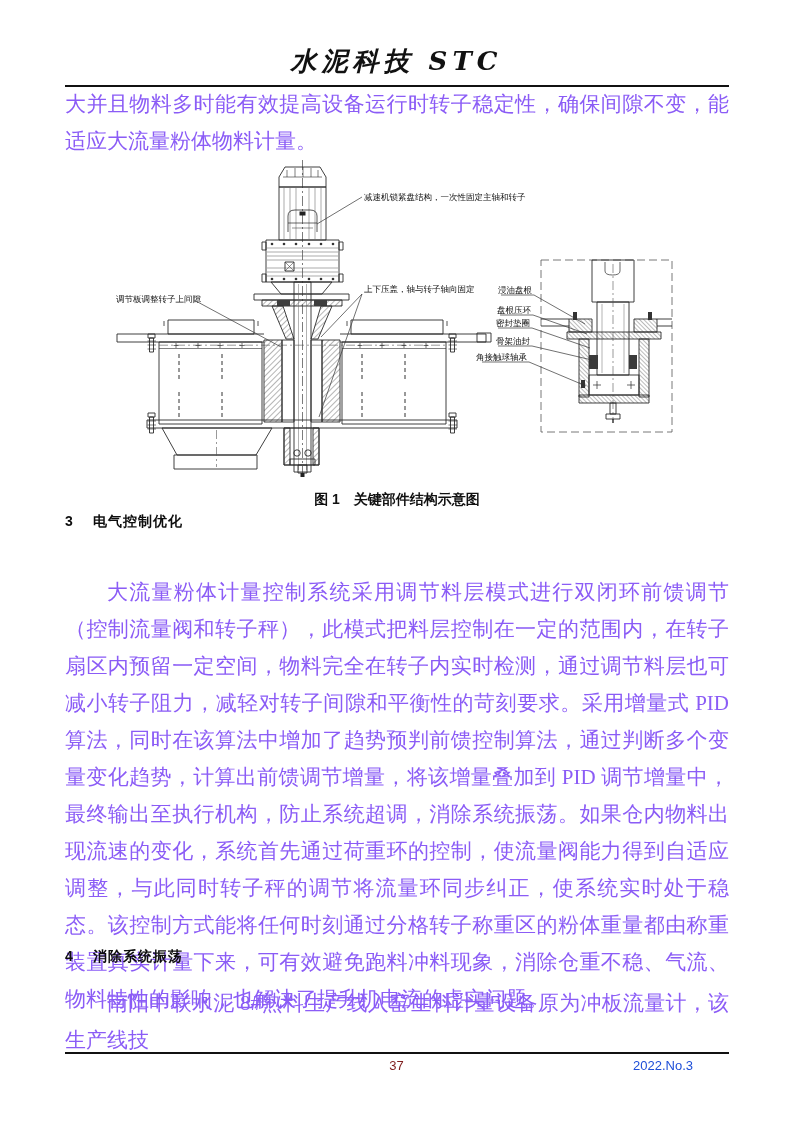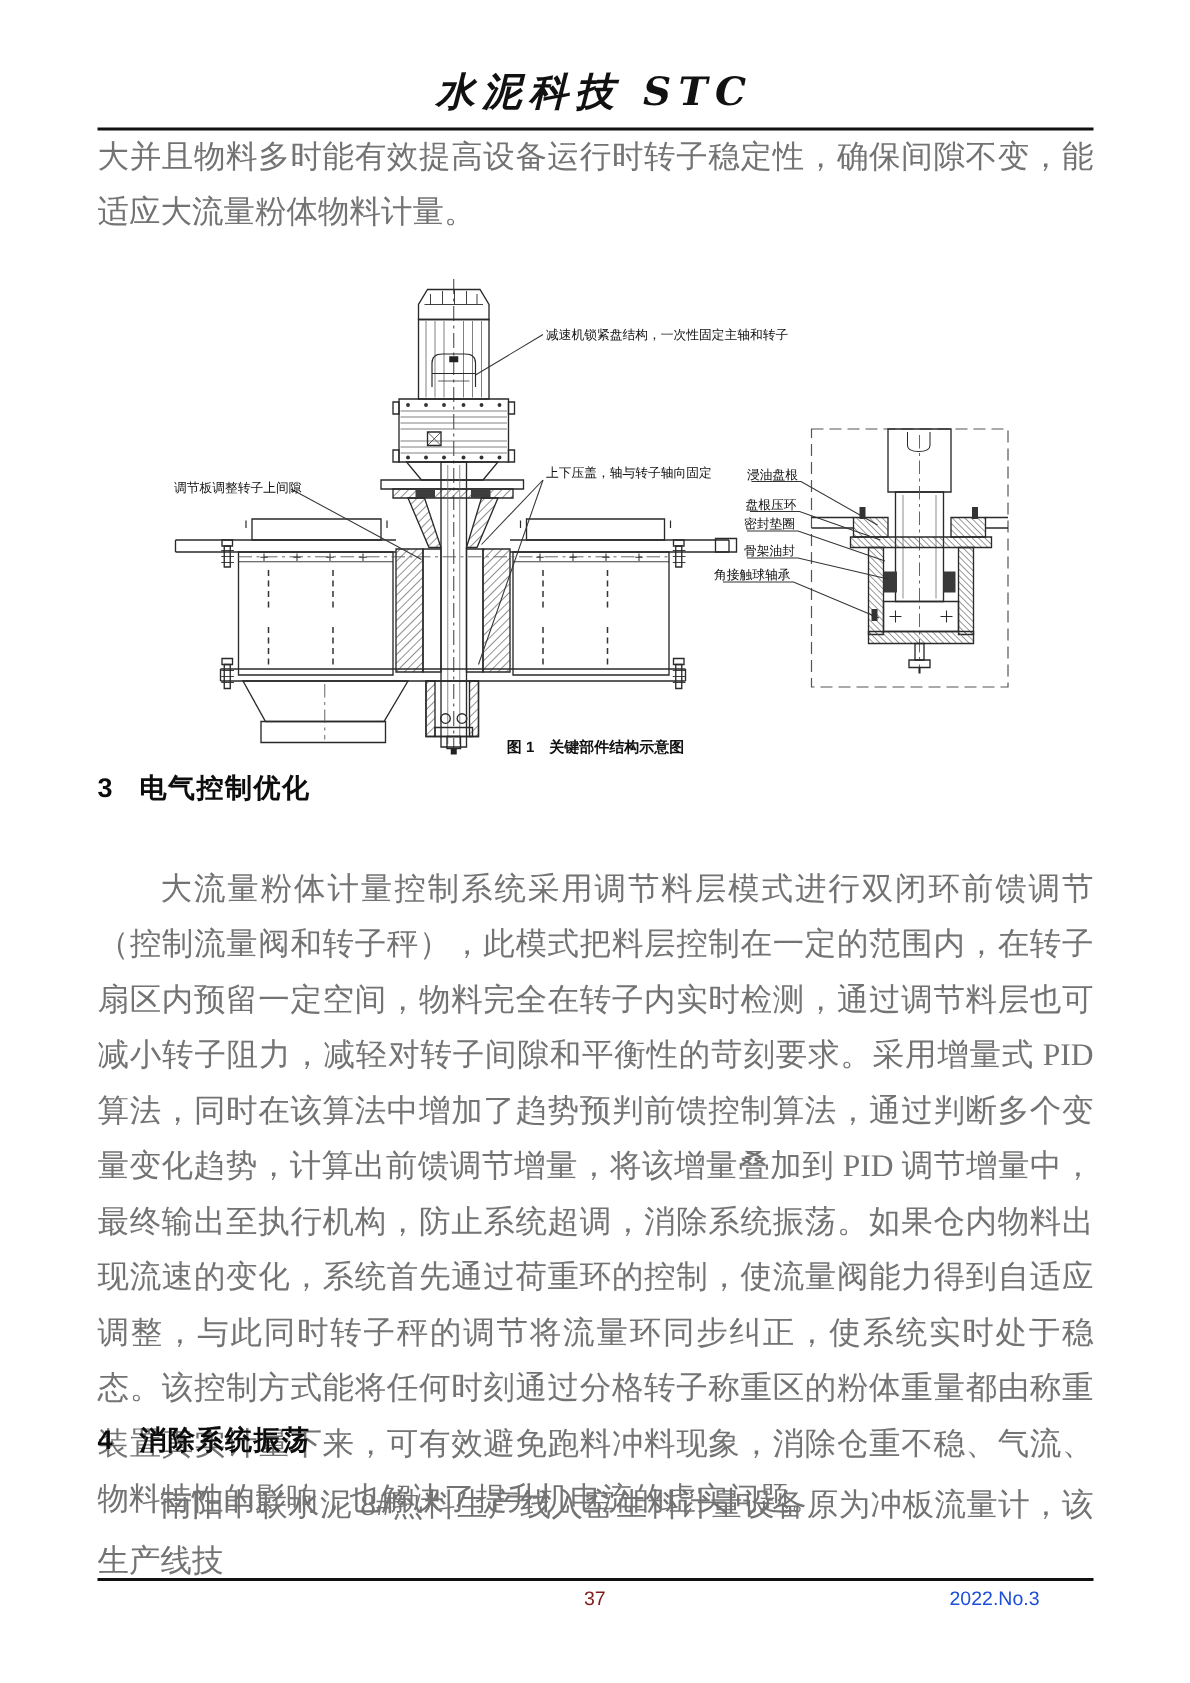--- a/index.html
+++ b/index.html
@@ -13,39 +13,39 @@
     left:0;top:44px;width:793px;text-align:center;
     font-family:"DejaVu Serif","Liberation Serif",serif;font-style:italic;font-weight:600;
     font-size:26px;letter-spacing:5px;color:#111;
   }
   .rule{left:65px;width:664px;height:2px;background:#111;}
   .header-rule{top:85px;}
   .footer-rule{top:1052px;}
   
   .bodytext{
     left:65px;width:664px;font-size:21px;line-height:37px;text-align:justify;
-    text-justify:inter-character;color:#737373;
+    text-justify:inter-character;color:#8b5cf6;
   }
   .intro{top:86px;}
   .sec3-para{top:574px;}
   .sec4-para{top:985px;text-indent:2em;}
   .indent{text-indent:2em;}
   .heading{
     left:65px;width:664px;font-family:"Liberation Sans","DejaVu Sans",sans-serif;
-    font-weight:bold;font-size:18px;color:#0d0d0d;letter-spacing:1px;
+    font-weight:bold;font-size:14px;color:#0d0d0d;letter-spacing:1px;
   }
   .h-sec3{top:513px;}
   .h-sec4{top:948px;}
   .heading .num{display:inline-block;min-width:14px;}
   .heading .ttl{margin-left:14px;}
   
-  .figure-wrap{left:64px;top:178px;width:665px;height:332px;}
+  .figure-wrap{left:64px;top:152px;width:665px;height:332px;}
   .fig-caption{
     left:65px;top:491px;width:664px;text-align:center;
-    font-family:"Liberation Sans","DejaVu Sans",sans-serif;font-weight:600;font-size:10px;color:#111;
+    font-family:"Liberation Sans","DejaVu Sans",sans-serif;font-weight:600;font-size:14px;color:#111;
   }
   
   .footer-page{left:0;top:1058px;width:793px;text-align:center;
     font-family:"Liberation Sans","DejaVu Sans",sans-serif;font-size:13px;color:#7f1d1d;}
   .footer-issue{top:1058px;right:100px;
     font-family:"Liberation Sans","DejaVu Sans",sans-serif;font-size:13px;color:#1d4ed8;}
   svg .lbl{font-family:"Liberation Sans","DejaVu Sans",sans-serif;font-size:8.5px;fill:#111;}
   svg line,svg path,svg rect,svg polygon,svg circle,svg polyline{vector-effect:non-scaling-stroke;}
 </style>
 </head>

